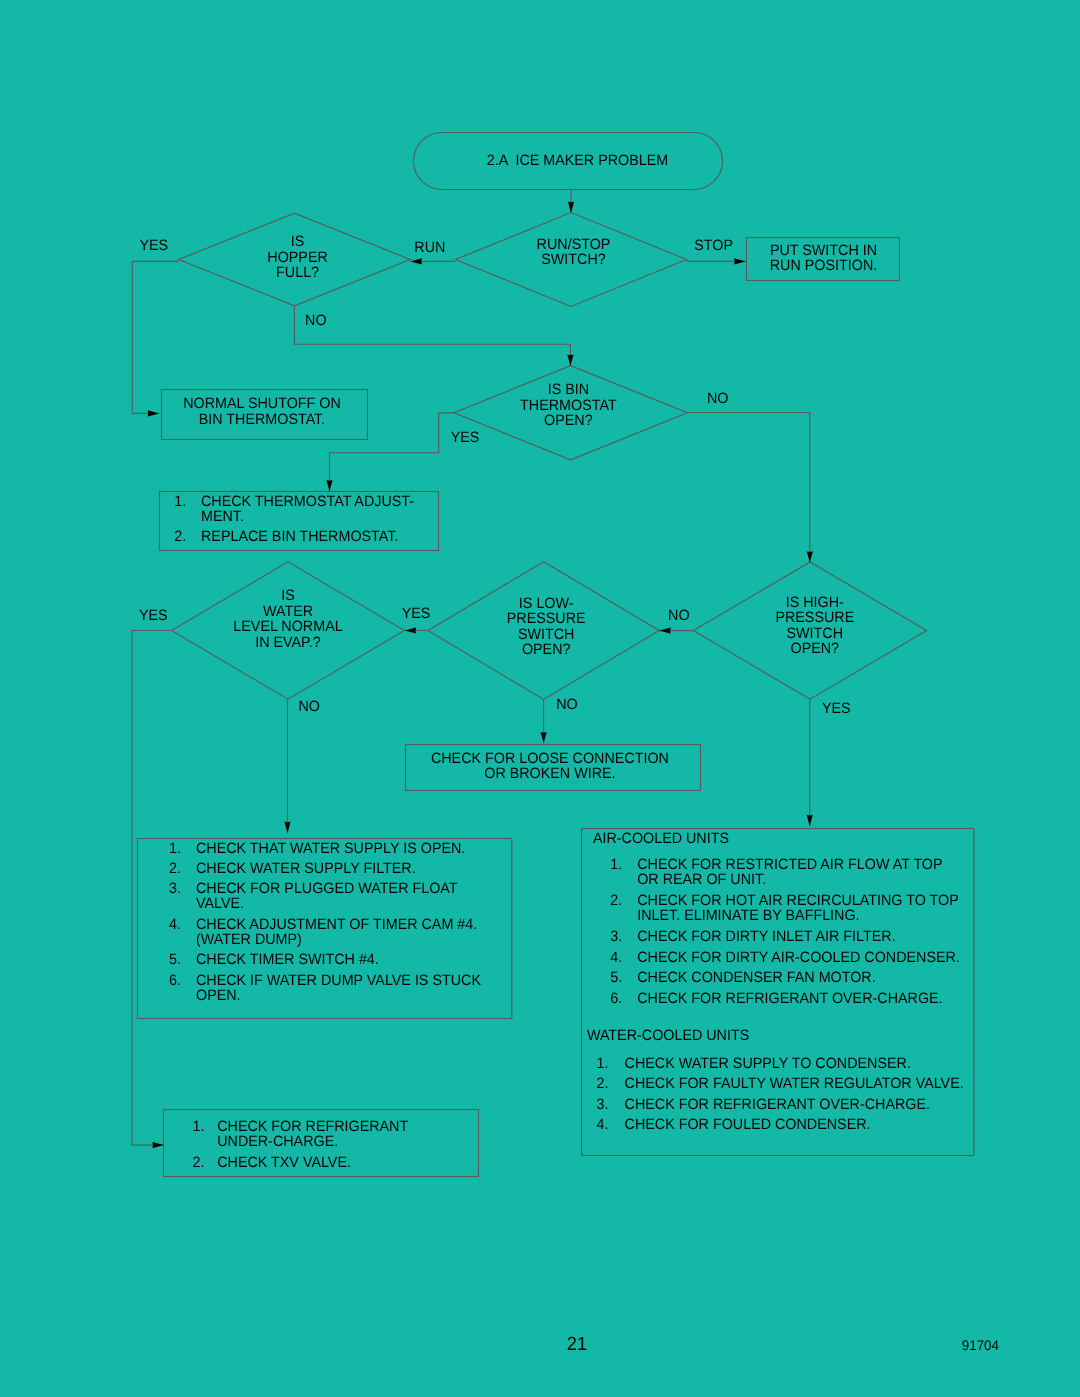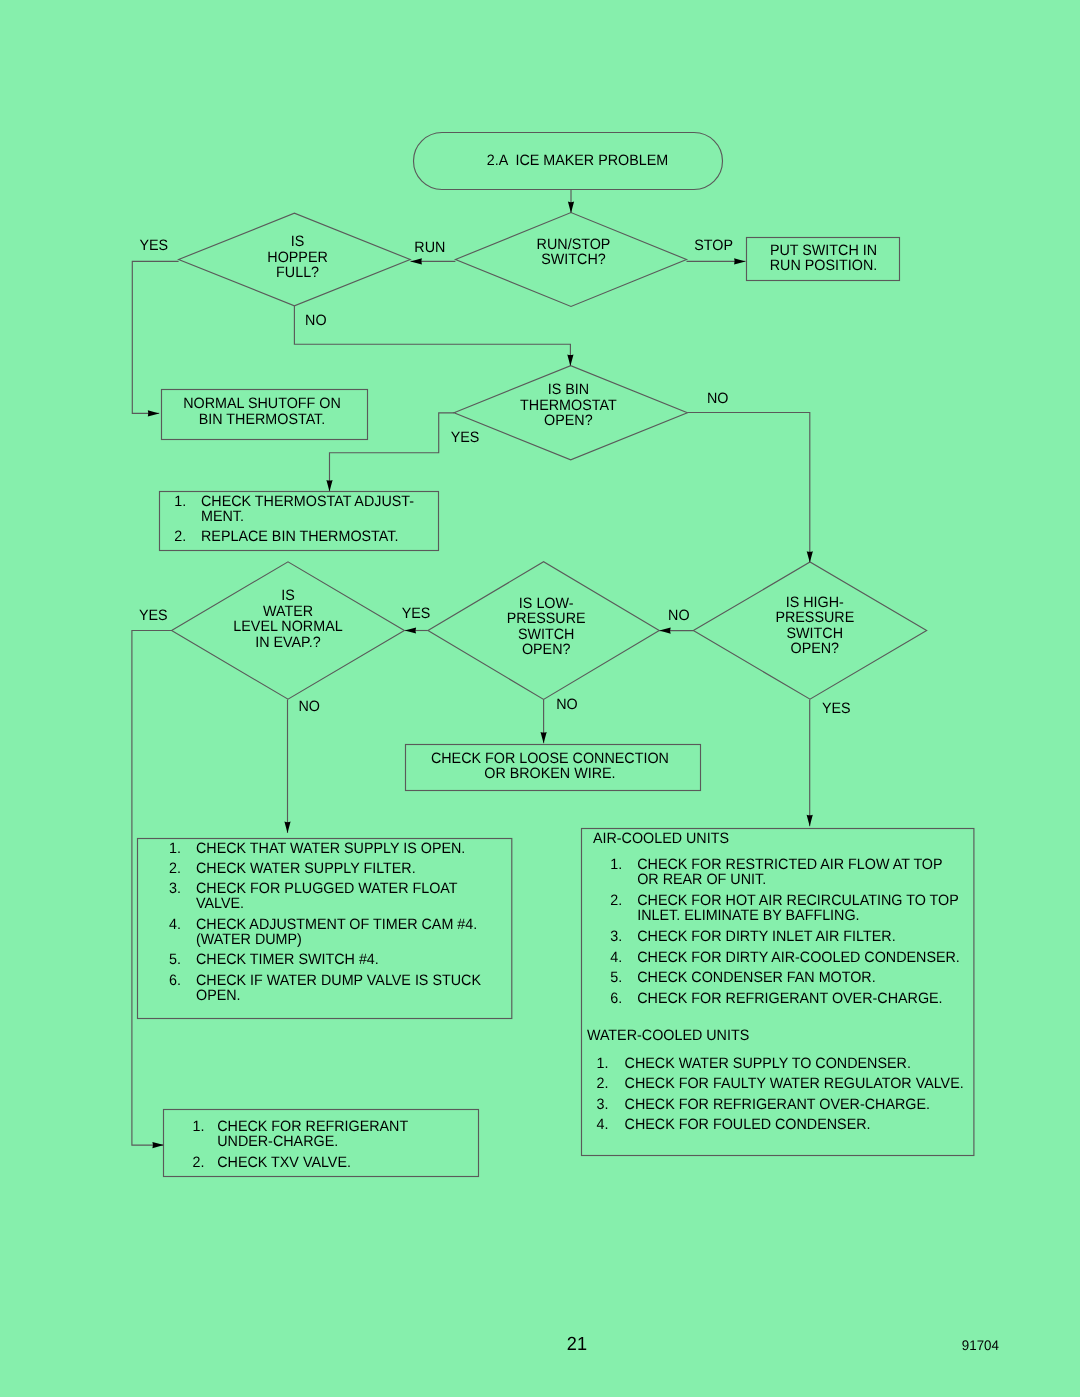--- a/index.html
+++ b/index.html
@@ -1,20 +1,20 @@
 <!DOCTYPE html>
 <html style="--line-color: #5a5a5a; --ink-color: #000000;"><head>
 <meta charset="utf-8">
 <title>2.A Ice Maker Problem Flowchart</title>
 <style>
   html,body{margin:0;padding:0;background:#ffffff;}
   body{width:1080px;height:1397px;font-family:"Liberation Sans",sans-serif;
        -webkit-font-smoothing:antialiased;
        text-rendering:geometricPrecision;}
-  #sheet{position:relative;width:1080px;height:1397px;overflow:hidden;background:#86efac;}
+  #sheet{position:relative;width:1080px;height:1397px;overflow:hidden;background:#14b8a6;}
   svg#chart{position:absolute;left:0;top:0;display:block;}
   svg#chart text{font-family:"Liberation Sans",sans-serif;fill:var(--ink-color,#000);white-space:pre;}
   .shape{fill:none;stroke:var(--line-color,#5a5a5a);stroke-width:1.15;}
   .conn{fill:none;stroke:var(--line-color,#5a5a5a);stroke-width:1.15;}
   .nodetext{font-size:15px;}
   .lbl{font-size:15px;}
   .pagenum{font-size:19px;}
   .docnum{font-size:14px;}
 </style>
 </head>

